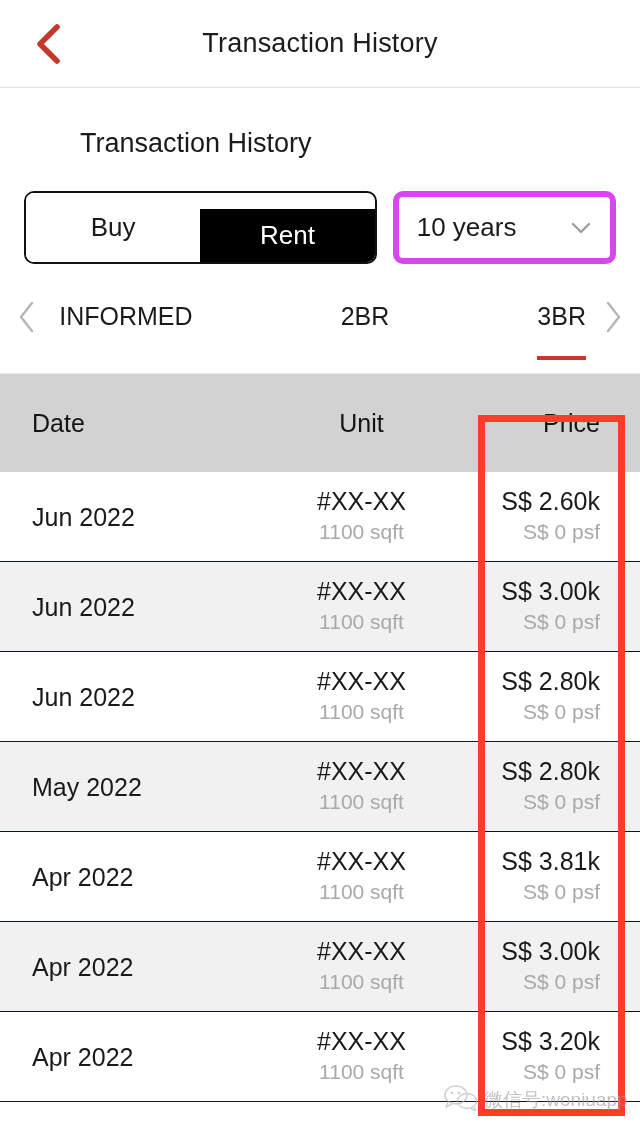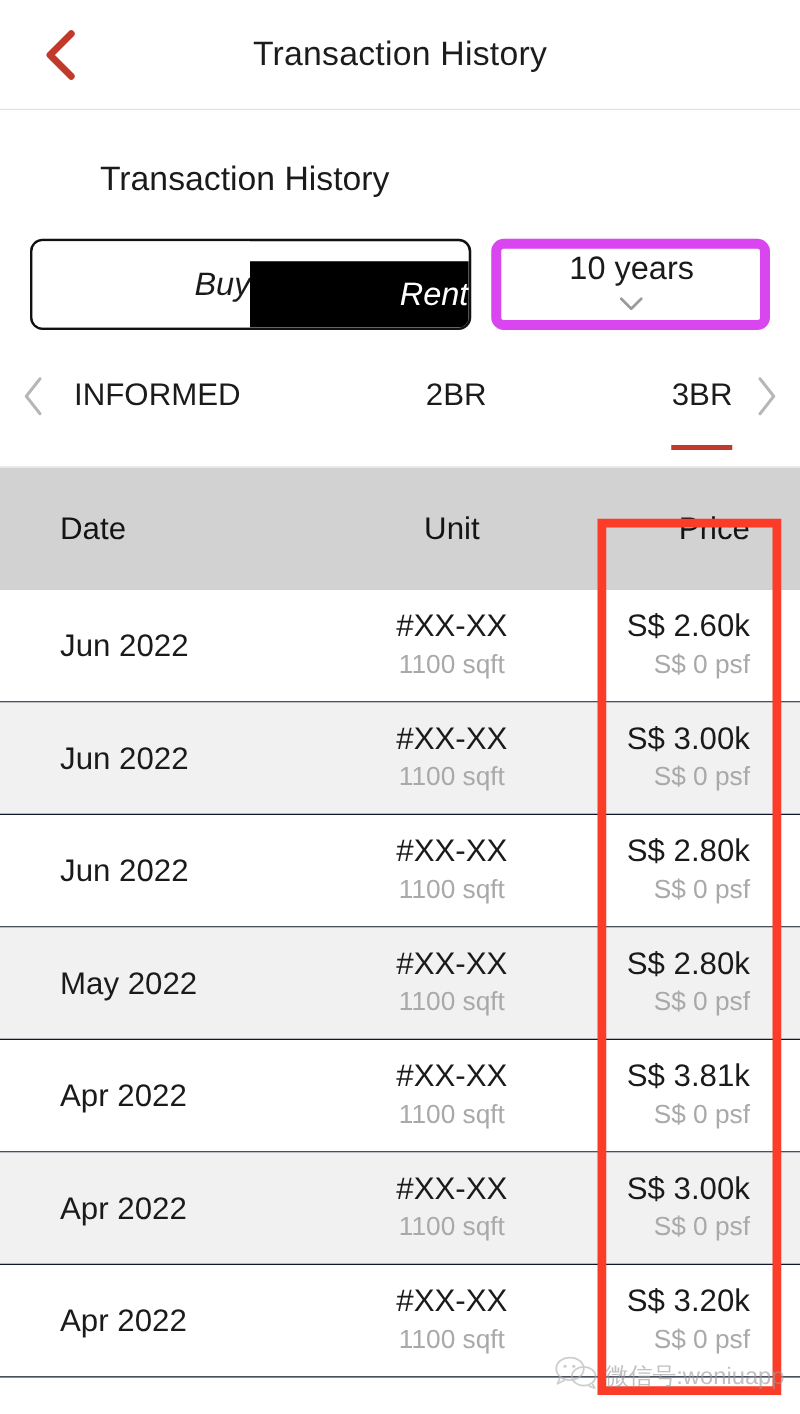--- a/index.html
+++ b/index.html
@@ -56,45 +56,43 @@
     display: flex;
     width: 354px;
     height: 73px;
     border: 2px solid #111;
     border-radius: 10px;
     overflow: hidden;
     background: #fff;
   }
   .seg-btn {
     flex: 1;
-    display: flex; align-items: center; justify-content: flex-end;
+    display: flex; align-items: center; justify-content: center;
     font-size: 26px;
     color: #1a1a1a;
     background: #fff;
     cursor: pointer;
     user-select: none;
-    font-style: italic;
   }
   .seg-btn.active {
     background: #000;
     color: #fff;
     margin-top: 16px;
   }
   .dropdown {
     width: 224px;
     height: 73px;
-    border: 8px solid #d946ef;
+    border: 6px solid #d946ef;
     border-radius: 10px;
     background: #fff;
     display: flex;
     align-items: center;
     padding: 0 16px 0 18px;
     cursor: pointer;
     position: relative;
-    flex-direction: column;
   }
   .dropdown-value {
     font-size: 26px;
     color: #1a1a1a;
     flex: 1;
   }
   .chev-down { width: 26px; height: 26px; flex: 0 0 auto; }
 
   
   .tabstrip {
@@ -154,21 +152,21 @@
   }
   .t-row {
     height: 90px;
     display: flex;
     align-items: center;
     border-bottom: 1px solid #0f172a;
   }
   .t-row.odd { background: #ffffff; }
   .t-row.even { background: #f1f1f1; }
 
-  .c-date  { width: 246px; padding-left: 48px; }
+  .c-date  { width: 246px; padding-left: 32px; }
   .c-unit  { width: 231px; text-align: center; }
   .c-price { width: 163px; text-align: right; padding-right: 40px; }
 
   .th {
     font-size: 25px;
     color: #141414;
   }
   .cell-main {
     font-size: 25px;
     color: #1a1a1a;

